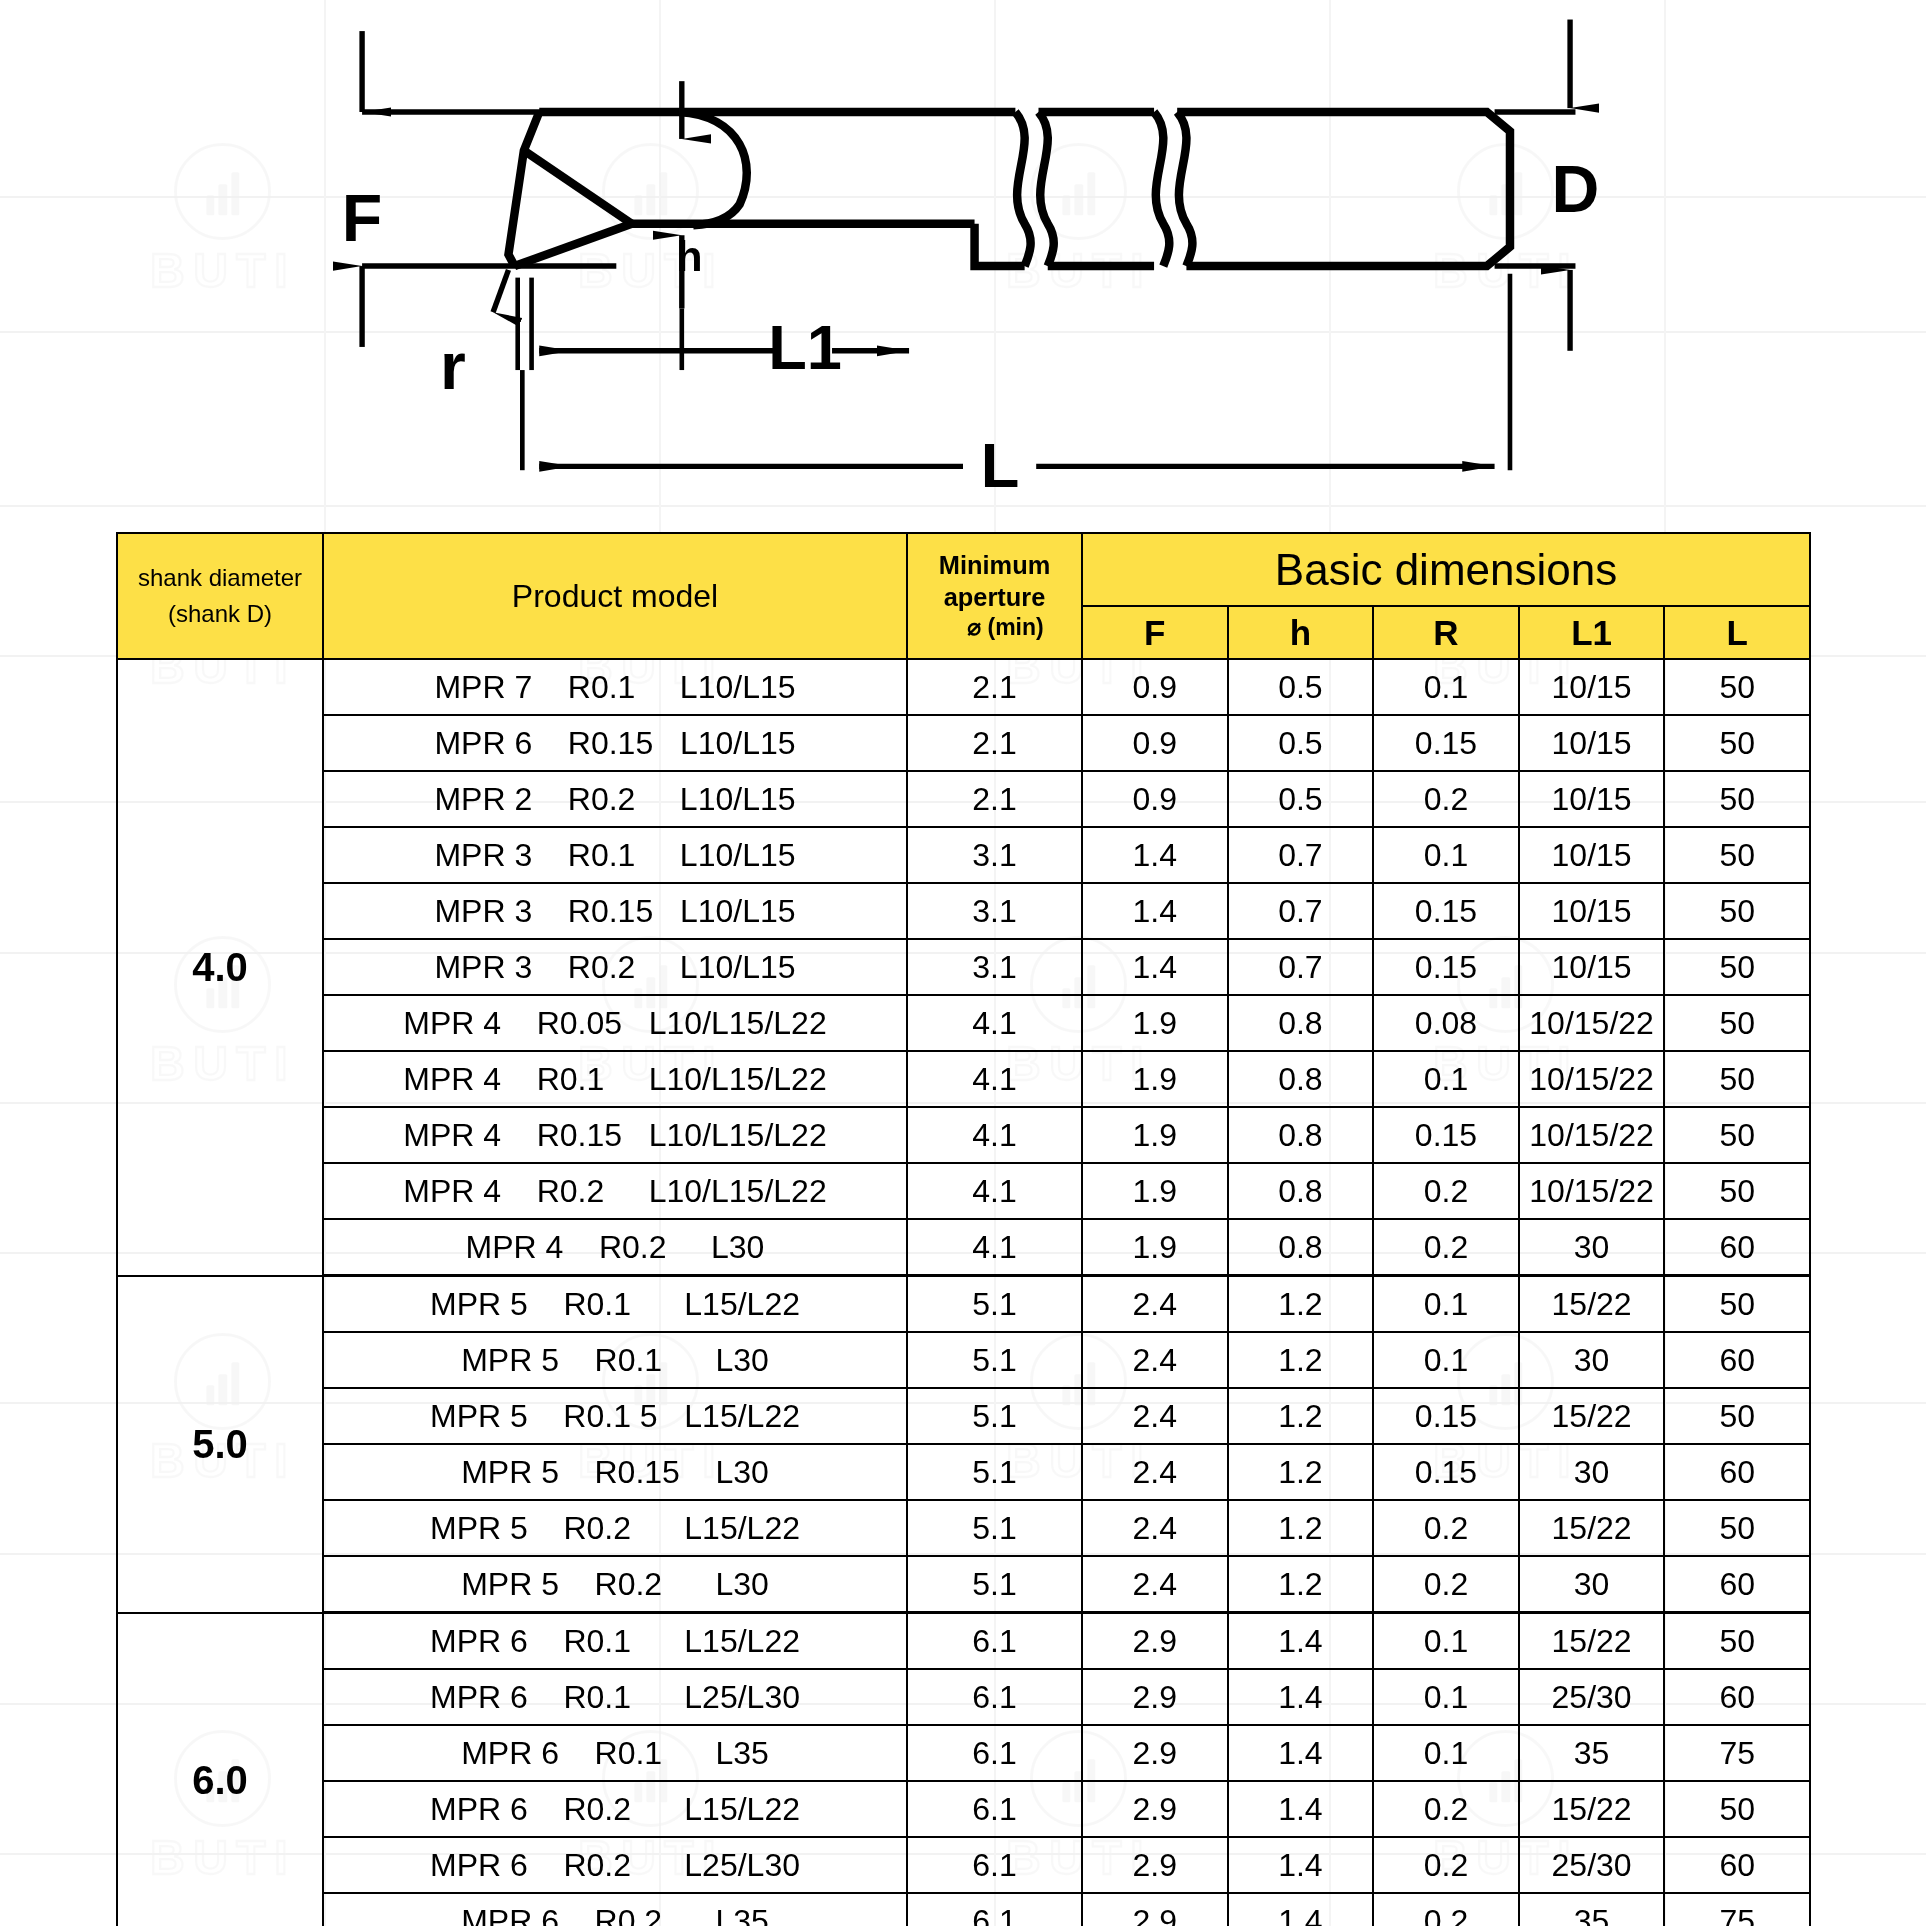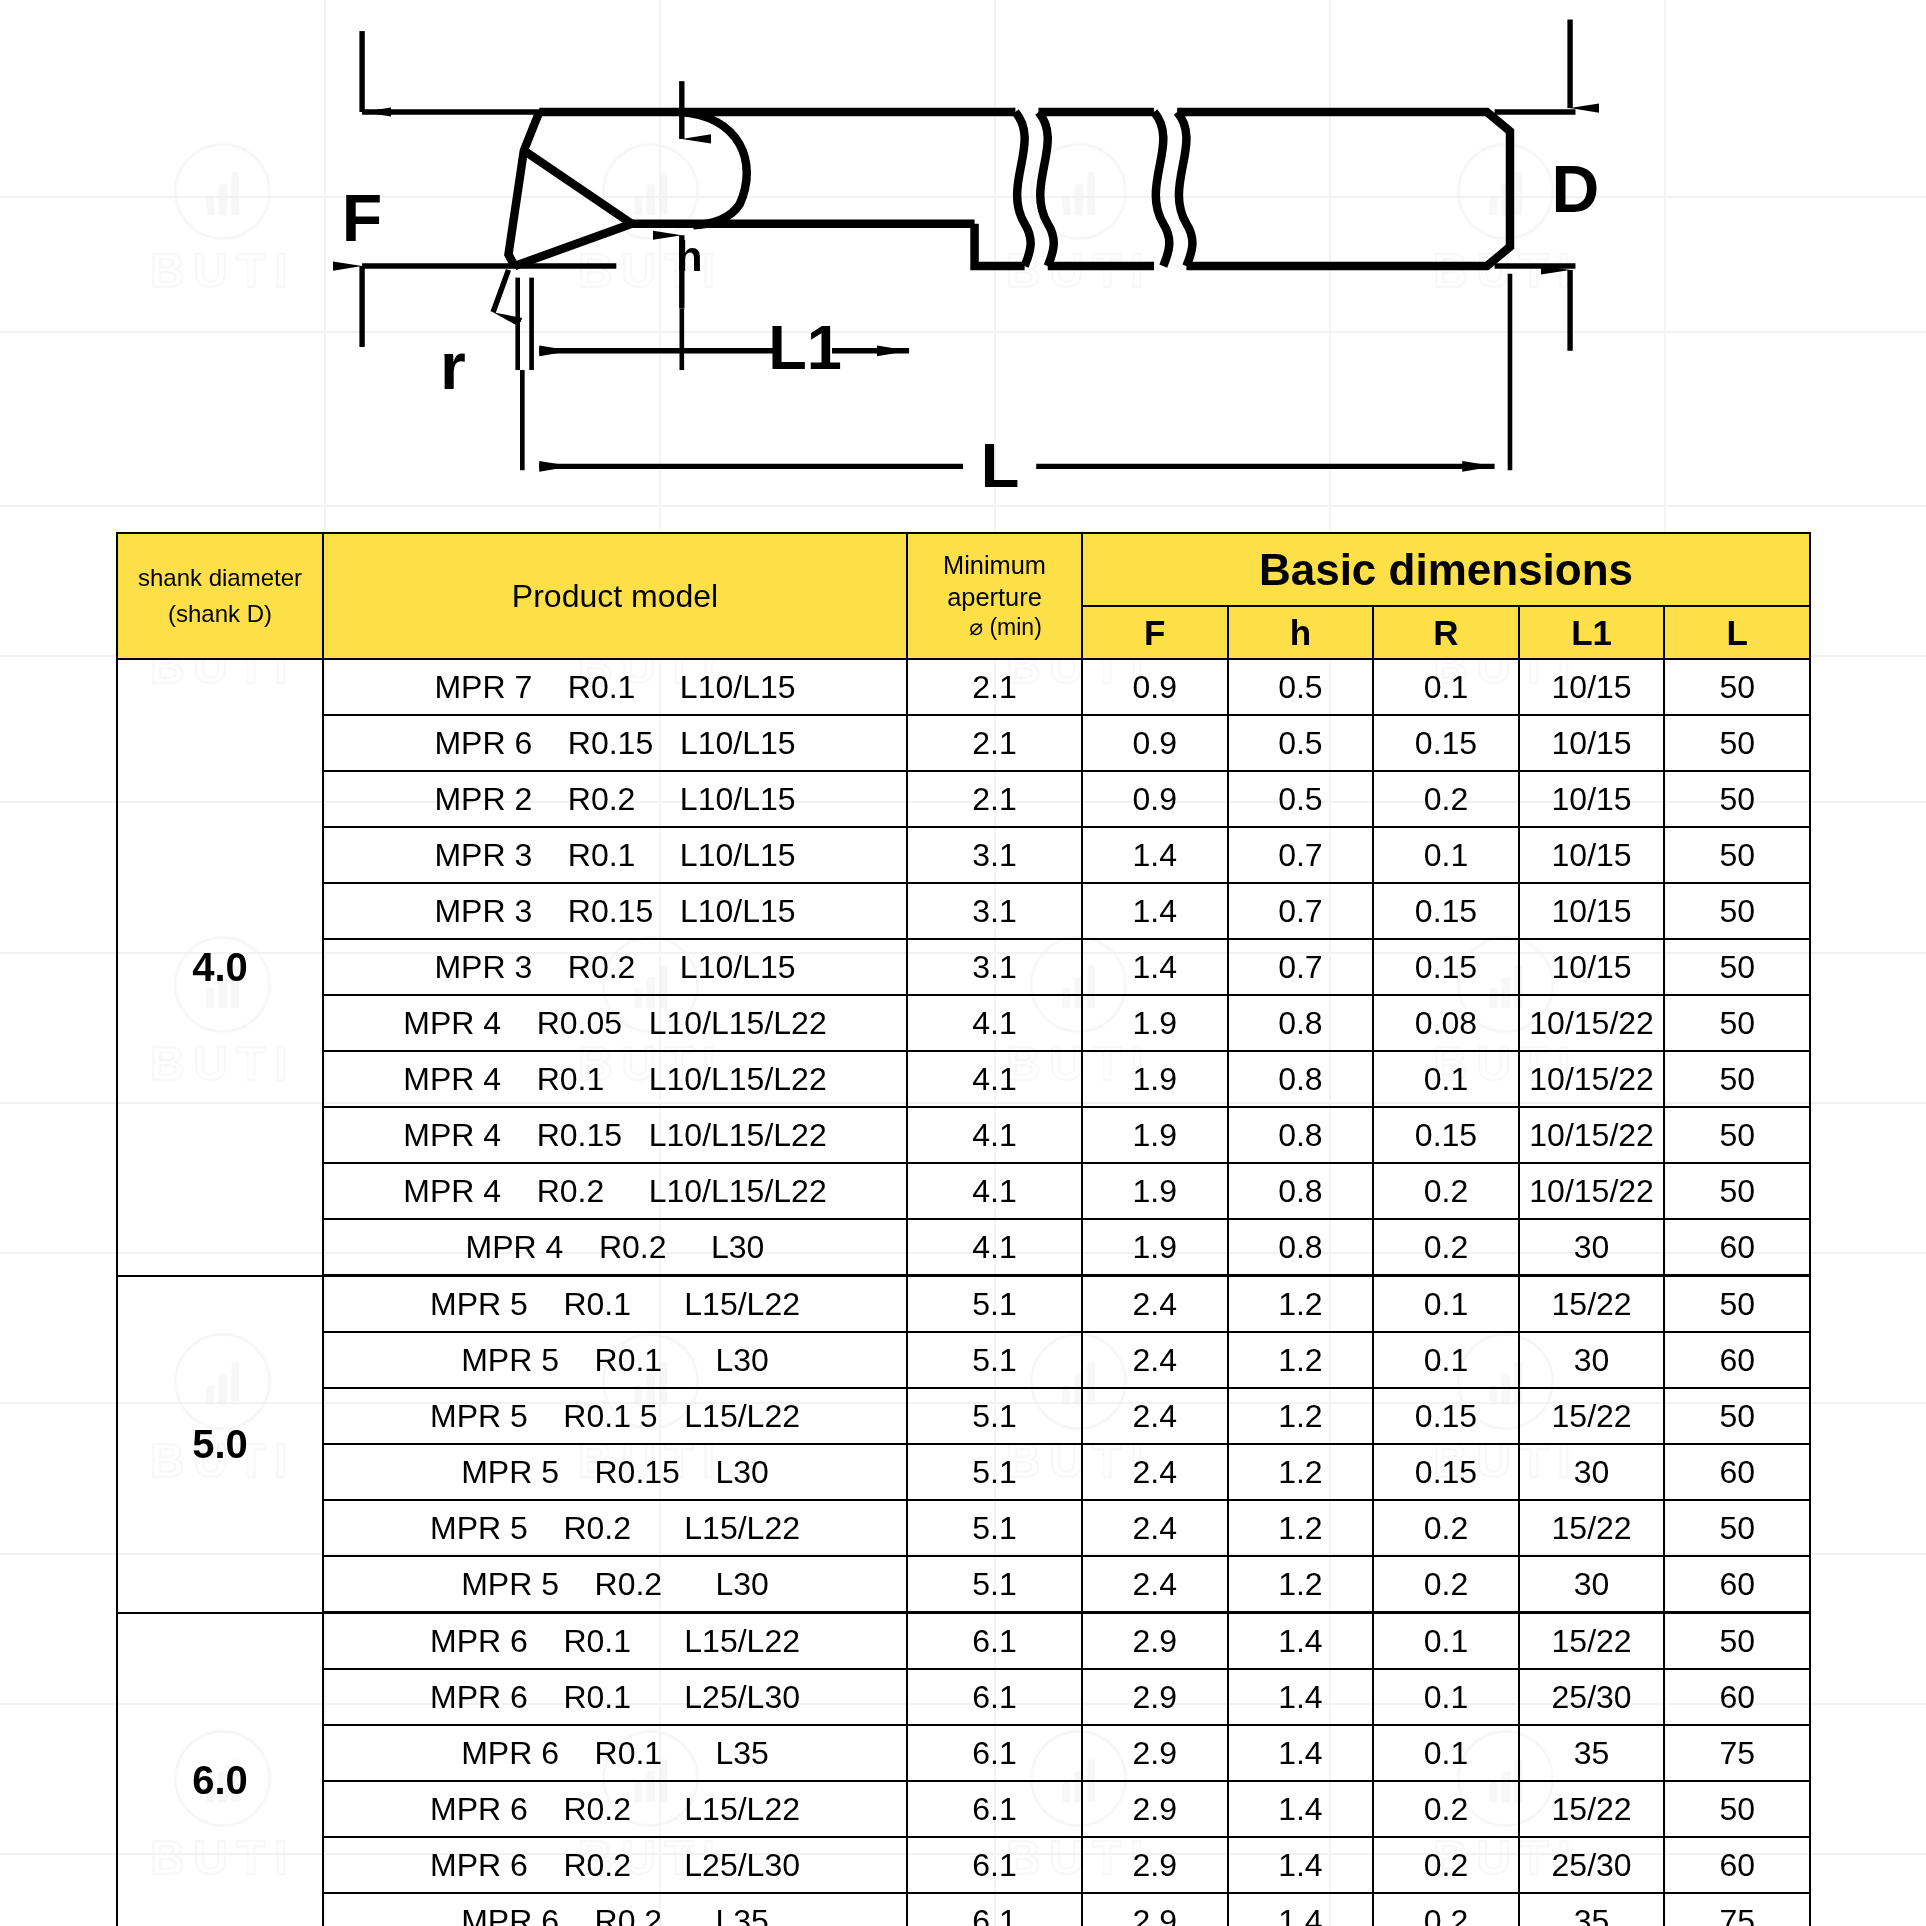--- a/index.html
+++ b/index.html
@@ -42,22 +42,22 @@
   table.spec td, table.spec th{
     border:2.3px solid #000;
     text-align:center;vertical-align:middle;
     font-family:"Liberation Sans", sans-serif;
     padding:0;
     background:transparent;
   }
   table.spec thead th{background:#fde047;}
   th.h-shank{width:204px;font-size:24px;line-height:1.5;font-weight:normal;}
   th.h-model{width:582px;font-size:32px;font-weight:normal;}
-  th.h-aper{width:173px;font-size:25.4px;line-height:1.25;font-weight:normal;}
-  th.h-basic{font-size:44px;font-weight:bold;height:71px;}
+  th.h-aper{width:173px;font-size:25.4px;line-height:1.25;font-weight:bold;}
+  th.h-basic{font-size:44px;font-weight:normal;height:71px;}
   th.sub{font-size:35px;font-weight:bold;height:51px;}
   th.sub-f{width:112px;}
   th.sub-h{width:112px;}
   th.sub-r{width:131px;}
   th.sub-l1{width:254px;}
   th.sub-l{width:127px;}
   td.group{font-size:40px;font-weight:bold;border-radius:29px;}
   td.model{font-size:32px;text-align:left;padding-left:46px;height:54px;white-space:pre;}
   td.num{font-size:32px;}
   .aper-sym{font-size:23px;padding-left:22px;}

